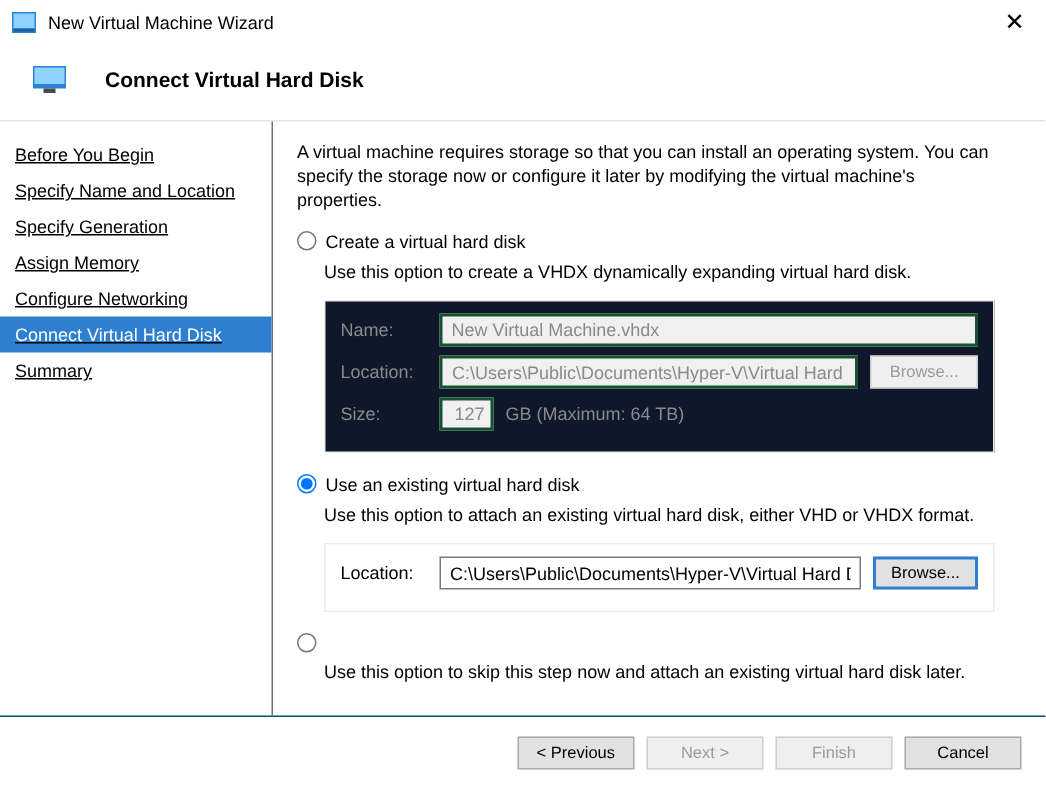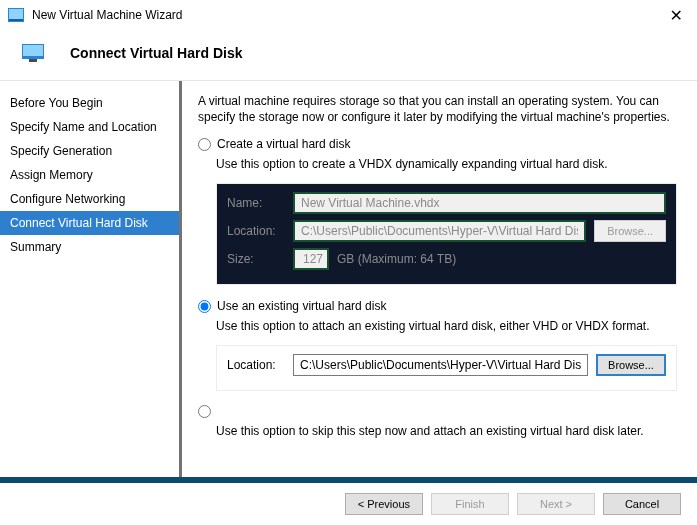--- a/index.html
+++ b/index.html
@@ -40,38 +40,39 @@
     font-size: 14px; font-weight: 700; margin: 0;
   }
   
   .body {
     display: flex;
     height: calc(525px - 30px - 55px); 
   }
   .sidebar {
     width: 182px;
     flex: 0 0 182px;
-    border-right: 3px solid #737373;
+    border-right: 1px solid #737373;
     padding-top: 10px;
+    text-decoration: underline;
   }
   .sidebar-item {
     padding: 5px 10px 5px 10px;
     font-size: 12px;
     color: #000;
     cursor: default;
   }
   .sidebar-item.selected {
     background: #2e80cf;
     color: #fff;
   }
   .main {
     flex: 1;
     display: flex;
     flex-direction: column;
-    padding: 12px 20px 10px 16px;
+    padding: 12px 34px 10px 16px;
     overflow: auto;
   }
   .intro { line-height: 1.35; margin-bottom: 12px; }
   .radio-row {
     display: flex; align-items: center;
     margin-bottom: 4px;
   }
   .radio-row input[type=radio] { margin: 0 6px 0 0; }
   .opt-desc {
     margin: 2px 0 8px 18px;
@@ -133,21 +134,21 @@
   }
   .group.enabled {
     border: 1px solid #ececec;
     padding: 8px 10px;
   }
   .field-row.enabled .text-input { border: 1px solid #7a7a7a; background:#fff; }
   
   .footer {
     position: absolute;
     bottom: 0; left: 0; right: 0;
-    border-top: 6px solid #0c4a6e;
+    border-top: 1px solid #0c4a6e;
     height: 48px;
     display: flex; align-items: center; justify-content: flex-end;
     padding: 0 16px;
     gap: 8px;
     background: #fff;
   }
   .footer .btn { min-width: 78px; }
 </style>
 </head>
 <body>
@@ -227,16 +228,16 @@
 
     <label class="radio-row">
       <input type="radio" name="vhdopt" style="">
     </label>
     <div class="opt-desc">Use this option to skip this step now and attach an existing virtual hard disk later.</div>
   </div>
 </div>
 
 <div class="footer">
   <button class="btn">&lt; Previous</button>
+  <button class="btn" disabled="">Next &gt;</button>
   <button class="btn" disabled="">Finish</button>
-  <button class="btn" disabled="">Next &gt;</button>
   <button class="btn">Cancel</button>
 </div>
 
 </body></html>

